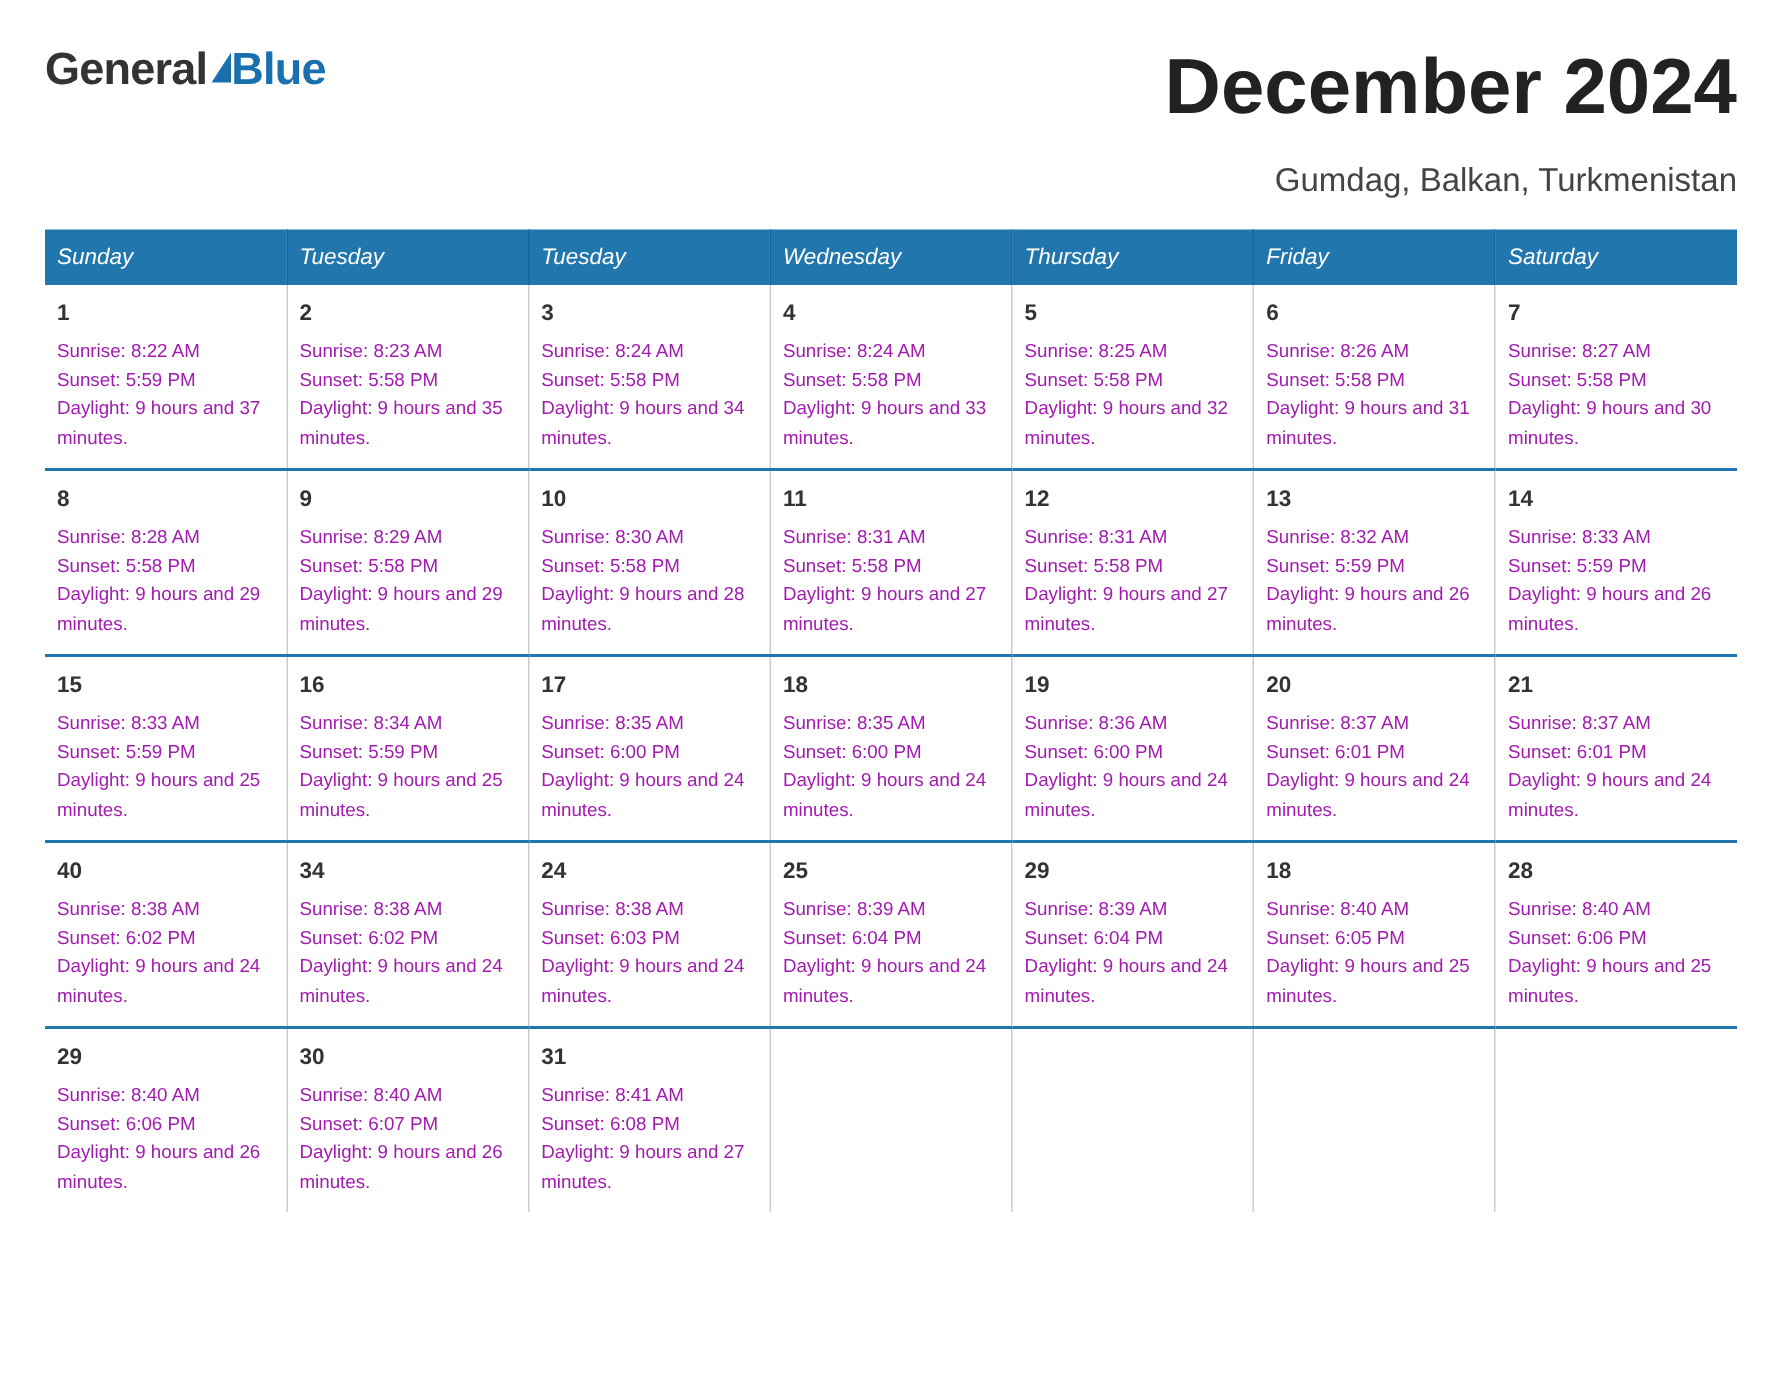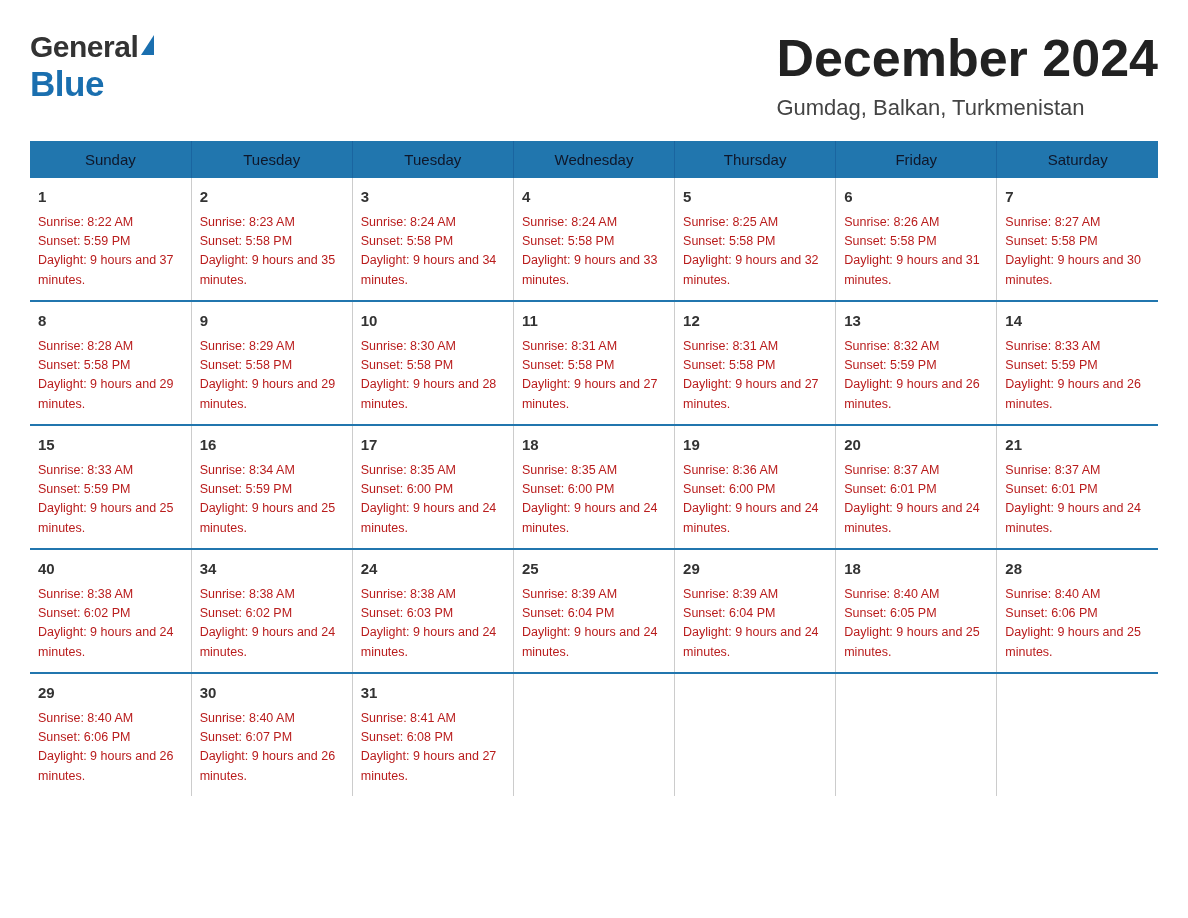--- a/index.html
+++ b/index.html
@@ -10,46 +10,47 @@
       width: 1188px;
       min-height: 918px;
     }
     .header {
       display: flex;
       justify-content: space-between;
       align-items: flex-start;
       margin-bottom: 20px;
     }
     .title-block {
-      text-align: left;
+      text-align: right;
     }
     .month-year {
       font-size: 52px;
       font-weight: bold;
       color: #222;
       line-height: 1.1;
     }
     .location {
       font-size: 22px;
       color: #444;
-      margin-top: 8px;
+      margin-top: 20px;
     }
     table {
       width: 100%;
       border-collapse: collapse;
       font-size: 13px;
     }
     thead tr th {
       background-color: #2176ae;
-      color: #0f172a;
+      color: #ffffff;
       padding: 10px 8px;
-      text-align: center;
+      text-align: left;
       font-size: 15px;
       font-weight: normal;
       border-right: 1px solid #1a65a0;
+      font-style: italic;
     }
     thead tr th:last-child { border-right: none; }
     tbody tr td {
       vertical-align: top;
       padding: 8px 8px 10px 8px;
       border-right: 1px solid #ccc;
       border-bottom: 2px solid #2176ae;
       width: 14.28%;
       min-height: 100px;
       color: #333;
@@ -57,29 +58,29 @@
     }
     tbody tr td:last-child { border-right: none; }
     .day-num {
       font-size: 15px;
       font-weight: bold;
       display: block;
       margin-bottom: 4px;
     }
     .day-info {
       font-size: 12.5px;
-      color: #b91c1c;
+      color: #a21caf;
       line-height: 1.55;
     }
     tbody tr:last-child td {
       border-bottom: none;
     }
     .logo-wrapper {
       display: flex;
-      flex-direction: column;
+      flex-direction: row;
       align-items: flex-start;
     }
     .logo-line1 {
       display: flex;
       align-items: center;
     }
     .general-text {
       font-size: 30px;
       font-weight: bold;
       color: #333;
@@ -91,21 +92,21 @@
       height: 0;
       border-left: 13px solid transparent;
       border-right: 0px solid transparent;
       border-bottom: 20px solid #1a6faf;
       margin-left: 3px;
       vertical-align: middle;
       position: relative;
       top: -2px;
     }
     .blue-text {
-      font-size: 35px;
+      font-size: 30px;
       font-weight: bold;
       color: #1a6faf;
       letter-spacing: -0.5px;
     }
   </style>
 </head>
 <body>
 
 <div class="header">
   <div class="logo-wrapper">

